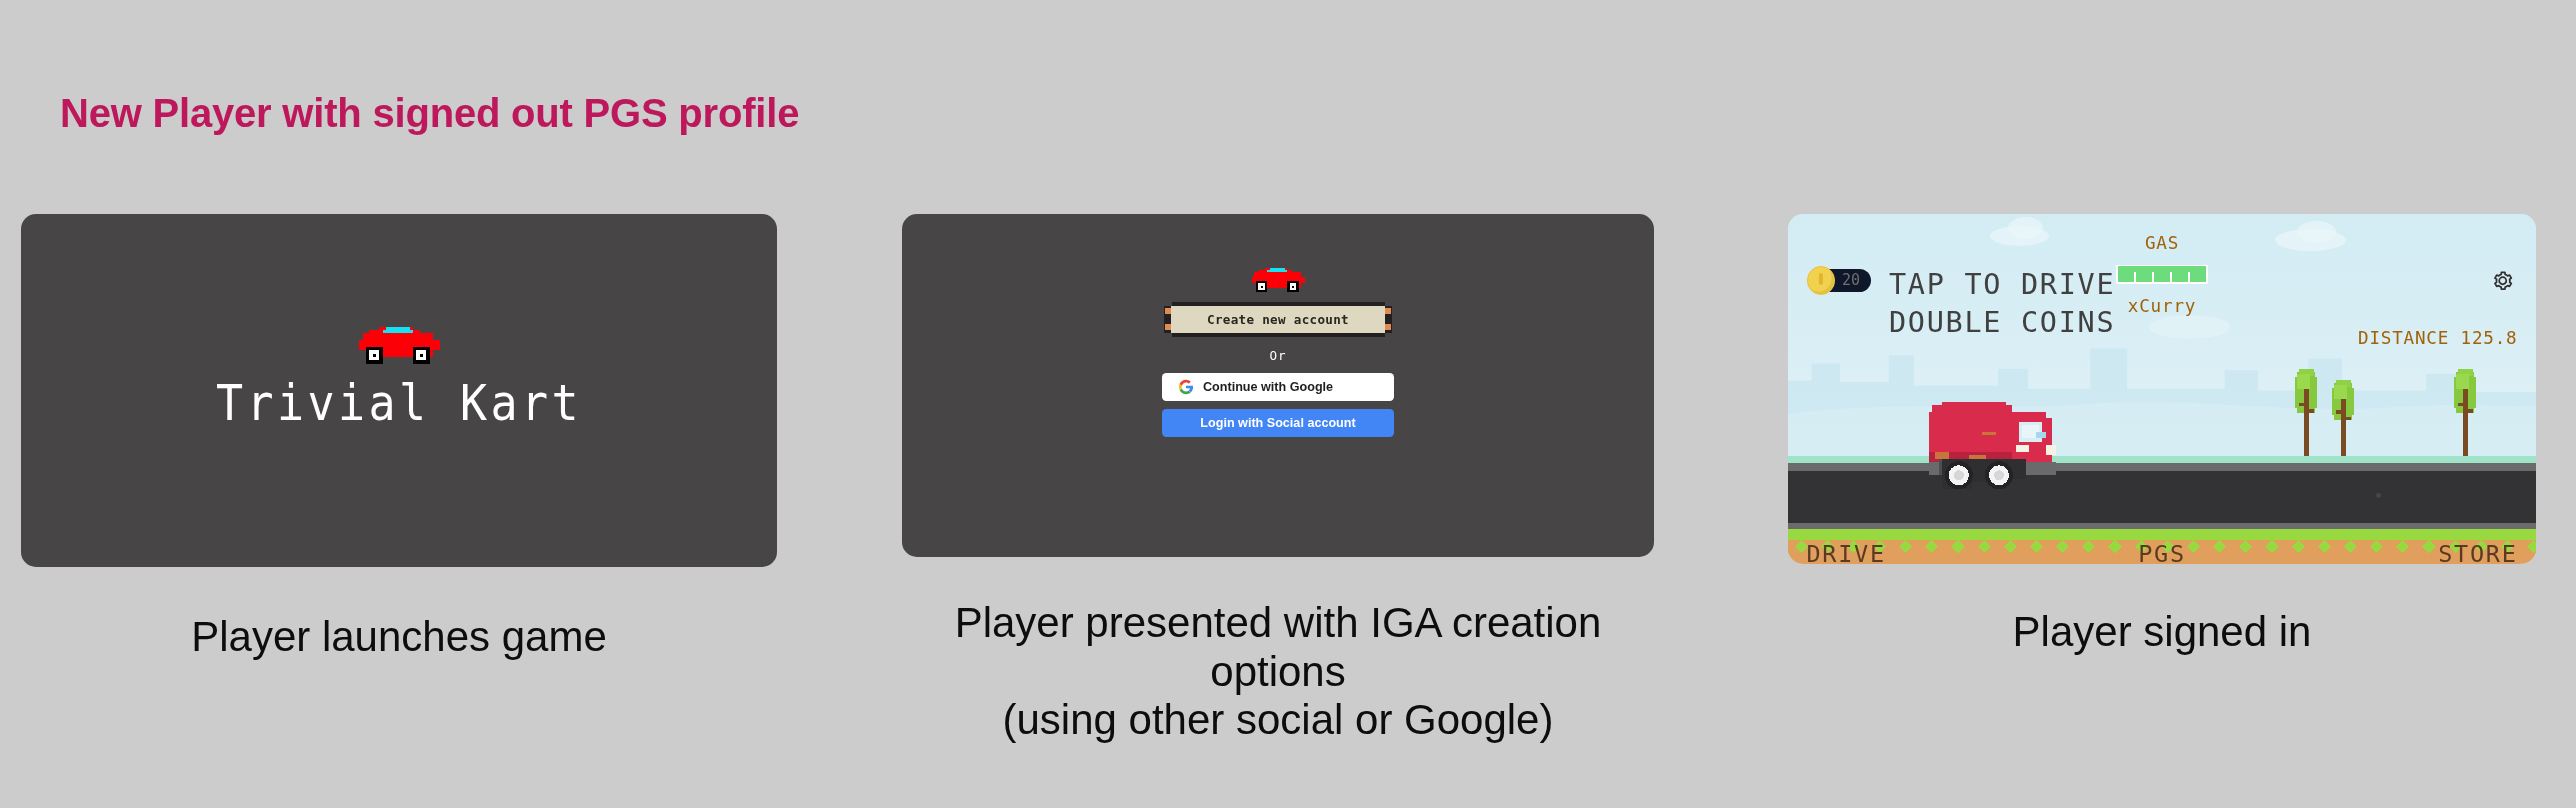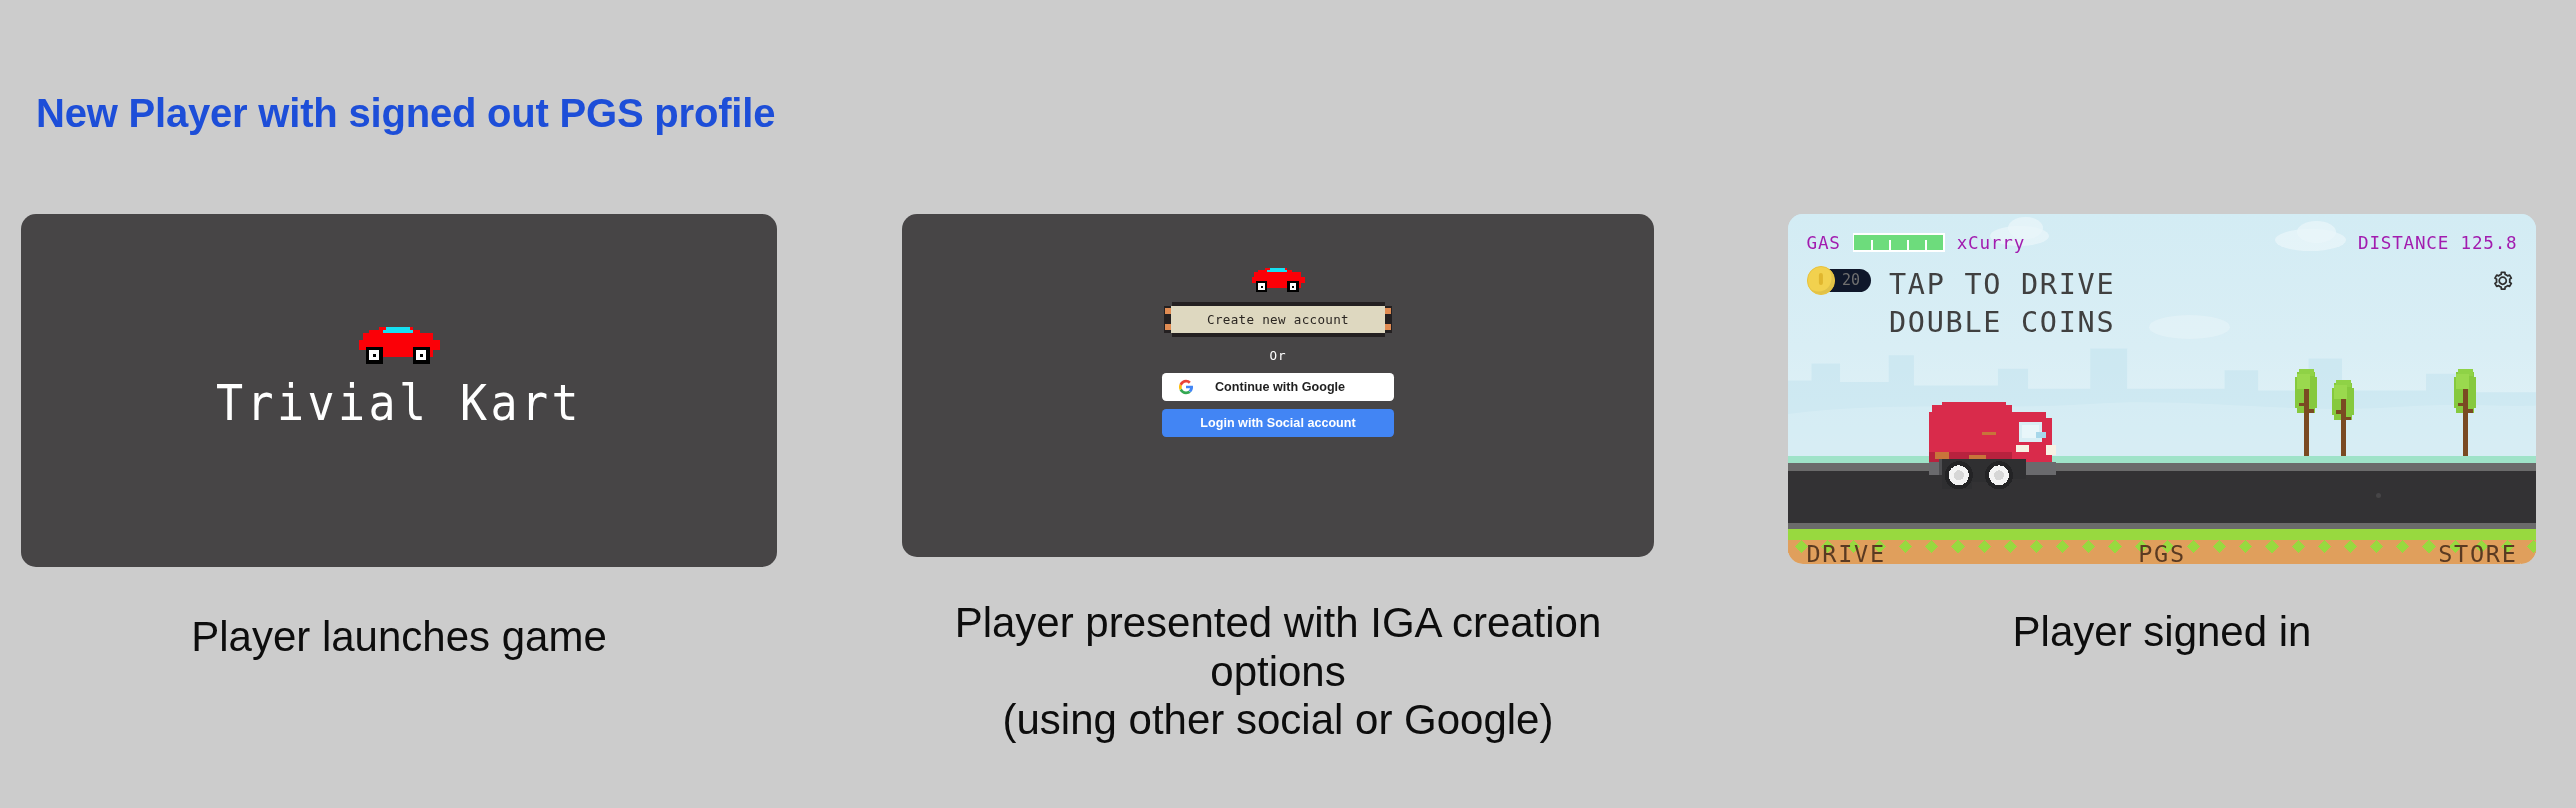--- a/index.html
+++ b/index.html
@@ -8,24 +8,24 @@
   body {
     background:#cccccc;
     font-family:"Liberation Sans", sans-serif;
     position:relative;
     overflow:hidden;
   }
 
   
   .page-title {
     position:absolute;
-    left:36px; top:91px;
+    left:60px; top:91px;
     font-size:40px;
     font-weight:bold;
-    color:#1d4ed8;
+    color:#be185d;
     letter-spacing:-0.2px;
     white-space:nowrap;
   }
 
   
   .step { position:absolute; }
 
   .panel {
     border-radius:15px;
     overflow:hidden;
@@ -74,20 +74,21 @@
     align-items:center; justify-content:flex-start;
     padding-top:49px;
   }
   .auth-car { margin-bottom:6.7px; }
 
   
   .pixel-btn {
     position:relative;
     width:233px; height:35px;
     margin-bottom:3.4px;
+    font-weight:bold;
   }
   .pixel-btn .pb-frame-top,
   .pixel-btn .pb-frame-bot {
     position:absolute; left:10px; right:10px; height:4.2px;
     background:#242021;
   }
   .pixel-btn .pb-frame-top { top:0; }
   .pixel-btn .pb-frame-bot { bottom:0; }
   .pixel-btn .pb-side {
     position:absolute; top:4.2px; bottom:4.2px; width:6.7px;
@@ -126,21 +127,21 @@
   .auth-btn {
     width:232px; height:28px;
     border-radius:4.2px;
     display:flex; align-items:center;
     font-size:12.6px; font-weight:bold;
     margin-bottom:8.4px;
     white-space:nowrap;
   }
   .auth-btn.google {
     background:#ffffff; color:#1f1f1f;
-    padding-left:16px; gap:21px;
+    padding-left:16px; gap:9px;
   }
   .auth-btn.social {
     background:#4285f4; color:#ffffff;
     justify-content:center;
   }
   .g-logo { width:16px; height:16px; flex:0 0 16px; display:block; }
 
   #step-2 .caption { margin-top:42px; }
 
   
@@ -197,23 +198,24 @@
     background:
       repeating-linear-gradient(135deg,#e09f5c 0 9.2px,transparent 9.2px 18.5px),
       repeating-linear-gradient(45deg,#e09f5c 0 9.2px,#98d93f 9.2px 18.5px);
   }
 
   
   .hud-row {
     position:absolute; left:18.5px; right:18.5px; top:18.5px;
     display:flex; align-items:center; gap:12px;
     font-family:"DejaVu Sans Mono", monospace;
-    font-size:17.6px; color:#a21caf;
+    font-size:17.6px; color:#a16207;
     letter-spacing:0.8px;
     white-space:nowrap;
+    flex-direction:column;
   }
   .gas-bar {
     width:92px; height:19.3px;
     background:#ffffff;
     padding:1.7px;
     position:relative;
   }
   .gas-fill {
     position:absolute; left:1.7px; top:1.7px; bottom:1.7px; right:1.7px;
     background:#6ddc7c;

